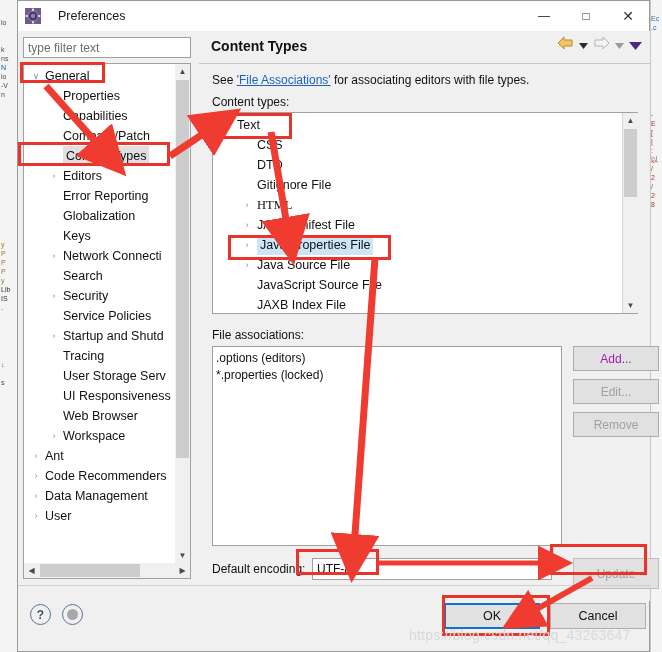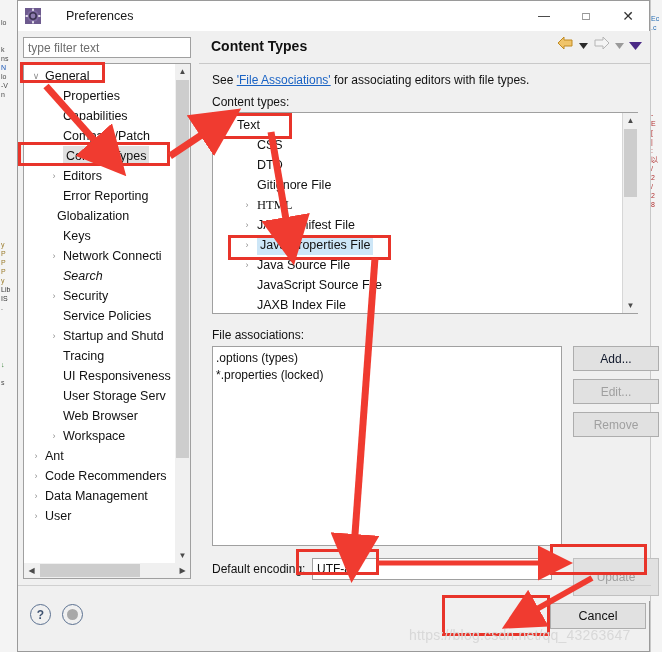--- a/index.html
+++ b/index.html
@@ -23,21 +23,21 @@
   
   #dialog {
     position:absolute; left:17px; top:0; width:633px; height:652px;
     background:#f0f0f0; border:1px solid #9a9a9a; box-sizing:border-box;
   }
   .titlebar {
     position:absolute; left:0; top:0; right:0; height:30px;
     background:#ffffff; display:flex; align-items:center;
   }
   .title-icon { width:18px; height:18px; margin-left:6px; position:relative; }
-  .title-text { font-size:12.5px; color:#1a1a1a; margin-left:24px; }
+  .title-text { font-size:12.5px; color:#1a1a1a; margin-left:16px; }
   .win-btns { margin-left:auto; display:flex; height:30px; }
   .win-btn { width:42px; height:30px; display:flex; align-items:center;
              justify-content:center; font-size:12px; color:#333; }
   .win-btn.close { font-size:14px; }
 
   
   .filter-box {
     position:absolute; left:5px; top:36px; width:168px; height:21px;
     background:#fff; border:1px solid #a0a0a0; box-sizing:border-box;
     font-size:12px; color:#6e6e6e; padding:3px 0 0 4px;
@@ -87,32 +87,32 @@
                box-sizing:border-box; overflow:hidden; }
   .fa-label { position:absolute; left:13px; top:297px;
               font-size:12px; color:#111; }
   .fa-box { position:absolute; left:13px; top:315px;
             width:350px; height:200px; background:#fff;
             border:1px solid #a0a0a0; box-sizing:border-box;
             padding:3px 0 0 3px; }
   .fa-item { font-size:12px; color:#111; line-height:17px; }
   .side-btn { position:absolute; left:374px; width:86px; height:25px;
               background:#e1e1e1; border:1px solid #adadad;
-              font-size:12px; color:#0f172a; display:flex;
+              font-size:12px; color:#a21caf; display:flex;
               align-items:center; justify-content:center; box-sizing:border-box; }
   .side-btn.disabled { color:#a0a0a0; }
   .enc-row { position:absolute; left:0; top:525px; width:451px; height:30px; }
   .enc-label { position:absolute; left:13px; top:6px;
                font-size:12px; color:#111; }
   .enc-input { position:absolute; left:113px; top:2px; width:240px;
                height:22px; background:#fff; border:1px solid #a0a0a0;
                box-sizing:border-box; font-size:12px; color:#111;
                padding:3px 0 0 4px; }
   .update-btn { position:absolute; left:374px; top:2px; width:86px;
-                height:38px; background:#e1e1e1; border:1px solid #c0c0c0;
+                height:31px; background:#e1e1e1; border:1px solid #c0c0c0;
                 color:#a0a0a0; font-size:12px; display:flex;
                 align-items:center; justify-content:center; box-sizing:border-box; }
 
   
   .bottom-sep { position:absolute; left:0; top:584px; width:633px;
                 height:1px; background:#d0d0d0; }
   .circ-icon { position:absolute; width:21px; height:21px;
                border-radius:50%; border:1.6px solid #5b7090;
                display:flex; align-items:center; justify-content:center;
                font-size:12px; color:#3f5270; font-weight:bold;
@@ -239,51 +239,51 @@
             <span class="lbl" style="left: 39px;">Content Types</span>
           </div>
           <div class="tree-item">
             <span class="twisty" style="left: 25px;">›</span>
             <span class="lbl" style="left: 39px;">Editors</span>
           </div>
           <div class="tree-item">
             <span class="lbl" style="left: 39px;">Error Reporting</span>
           </div>
           <div class="tree-item">
-            <span class="lbl" style="left: 33px;">Globalization</span>
+            <span class="lbl" style="left: 39px;">Globalization</span>
           </div>
           <div class="tree-item">
             <span class="lbl" style="left: 39px;">Keys</span>
           </div>
           <div class="tree-item">
             <span class="twisty" style="left: 25px;">›</span>
             <span class="lbl" style="left: 39px;">Network Connecti</span>
           </div>
           <div class="tree-item">
-            <span class="lbl" style="left: 39px; font-style: italic;">Search</span>
+            <span class="lbl" style="left: 39px;">Search</span>
           </div>
           <div class="tree-item">
             <span class="twisty" style="left: 25px;">›</span>
             <span class="lbl" style="left: 39px;">Security</span>
           </div>
           <div class="tree-item">
             <span class="lbl" style="left: 39px;">Service Policies</span>
           </div>
           <div class="tree-item">
             <span class="twisty" style="left: 25px;">›</span>
             <span class="lbl" style="left: 39px;">Startup and Shutd</span>
           </div>
           <div class="tree-item">
             <span class="lbl" style="left: 39px;">Tracing</span>
           </div>
           <div class="tree-item">
+            <span class="lbl" style="left: 39px;">User Storage Serv</span>
+          </div>
+          <div class="tree-item">
             <span class="lbl" style="left: 39px;">UI Responsiveness</span>
-          </div>
-          <div class="tree-item">
-            <span class="lbl" style="left: 39px;">User Storage Serv</span>
           </div>
           <div class="tree-item">
             <span class="lbl" style="left: 39px;">Web Browser</span>
           </div>
           <div class="tree-item">
             <span class="twisty" style="left: 25px;">›</span>
             <span class="lbl" style="left: 39px;">Workspace</span>
           </div>
           <div class="tree-item">
             <span class="twisty" style="left: 7px;">›</span>
@@ -392,39 +392,40 @@
           </div>
       </div>
       <div class="vscroll" style="left:423px; top:82px; height:200px; border-left:1px solid #d7d7d7;">
         <div class="arrow">▲</div>
         <div class="thumb" style="top:16px; height:68px;"></div>
         <div class="arrow" style="position:absolute; bottom:0;">▼</div>
       </div>
 
       <div class="fa-label">File associations:</div>
       <div class="fa-box">
-        <div class="fa-item">.options (types)</div>
+        <div class="fa-item">.options (editors)</div>
         <div class="fa-item">*.properties (locked)</div>
       </div>
       <div class="side-btn" style="top:315px;">Add...</div>
       <div class="side-btn disabled" style="top:348px;">Edit...</div>
       <div class="side-btn disabled" style="top:381px;">Remove</div>
 
       <div class="enc-row">
         <div class="enc-label">Default encoding:</div>
         <div class="enc-input">UTF-8</div>
         <div class="update-btn">Update</div>
       </div>
     </div>
 
     <div class="bottom-sep"></div>
     <div class="circ-icon" style="left:12px; top:603px;">?</div>
     <div class="circ-icon" style="left:44px; top:603px;">
       <span style="width:11px;height:11px;border-radius:50%;background:#a8a8a8;display:block;"></span>
     </div>
+    <div class="ok-btn">OK</div>
     <div class="cancel-btn">Cancel</div>
   </div>
 
   <div class="anno" style="left:20px;  top:62px;  width:85px;  height:21px;"></div>
   <div class="anno" style="left:18px;  top:142px; width:152px; height:24px;"></div>
   <div class="anno" style="left:211px; top:113px; width:81px;  height:26px;"></div>
   <div class="anno" style="left:228px; top:235px; width:163px; height:25px;"></div>
   <div class="anno" style="left:296px; top:549px; width:83px;  height:26px;"></div>
   <div class="anno" style="left:550px; top:544px; width:97px;  height:31px;"></div>
   <div class="anno-ok" style="left:442px; top:595px; width:108px; height:41px;"></div>

